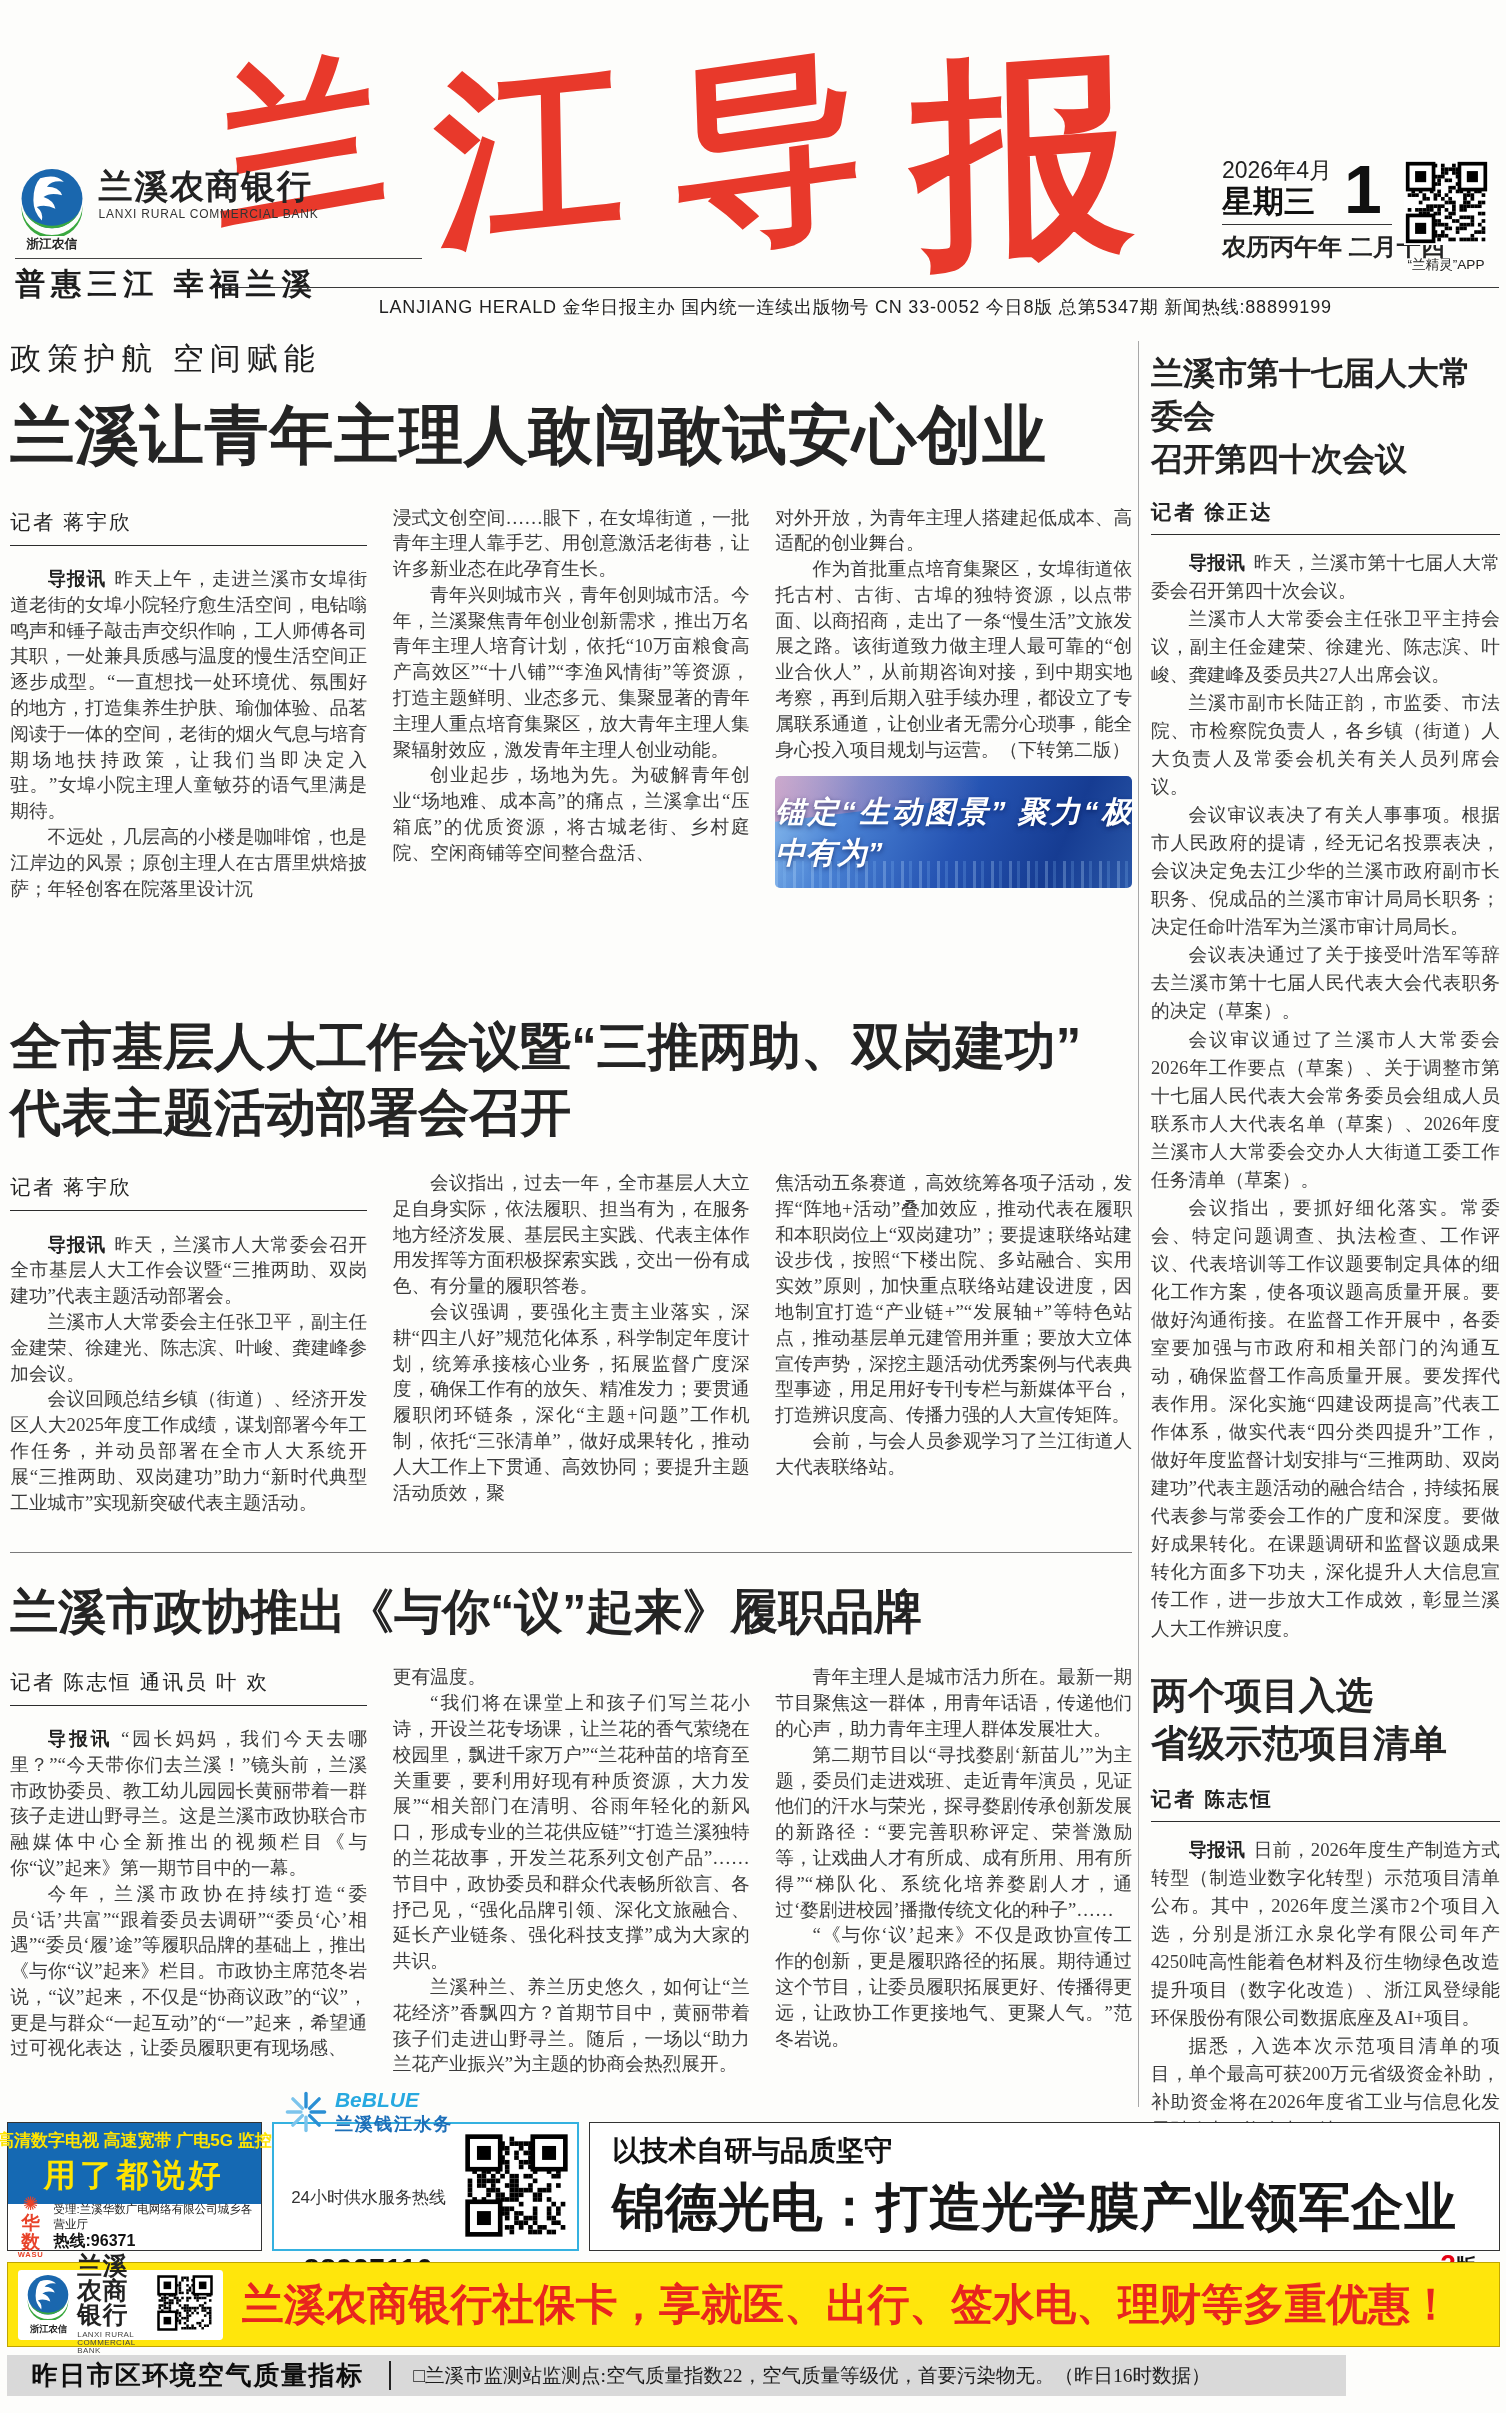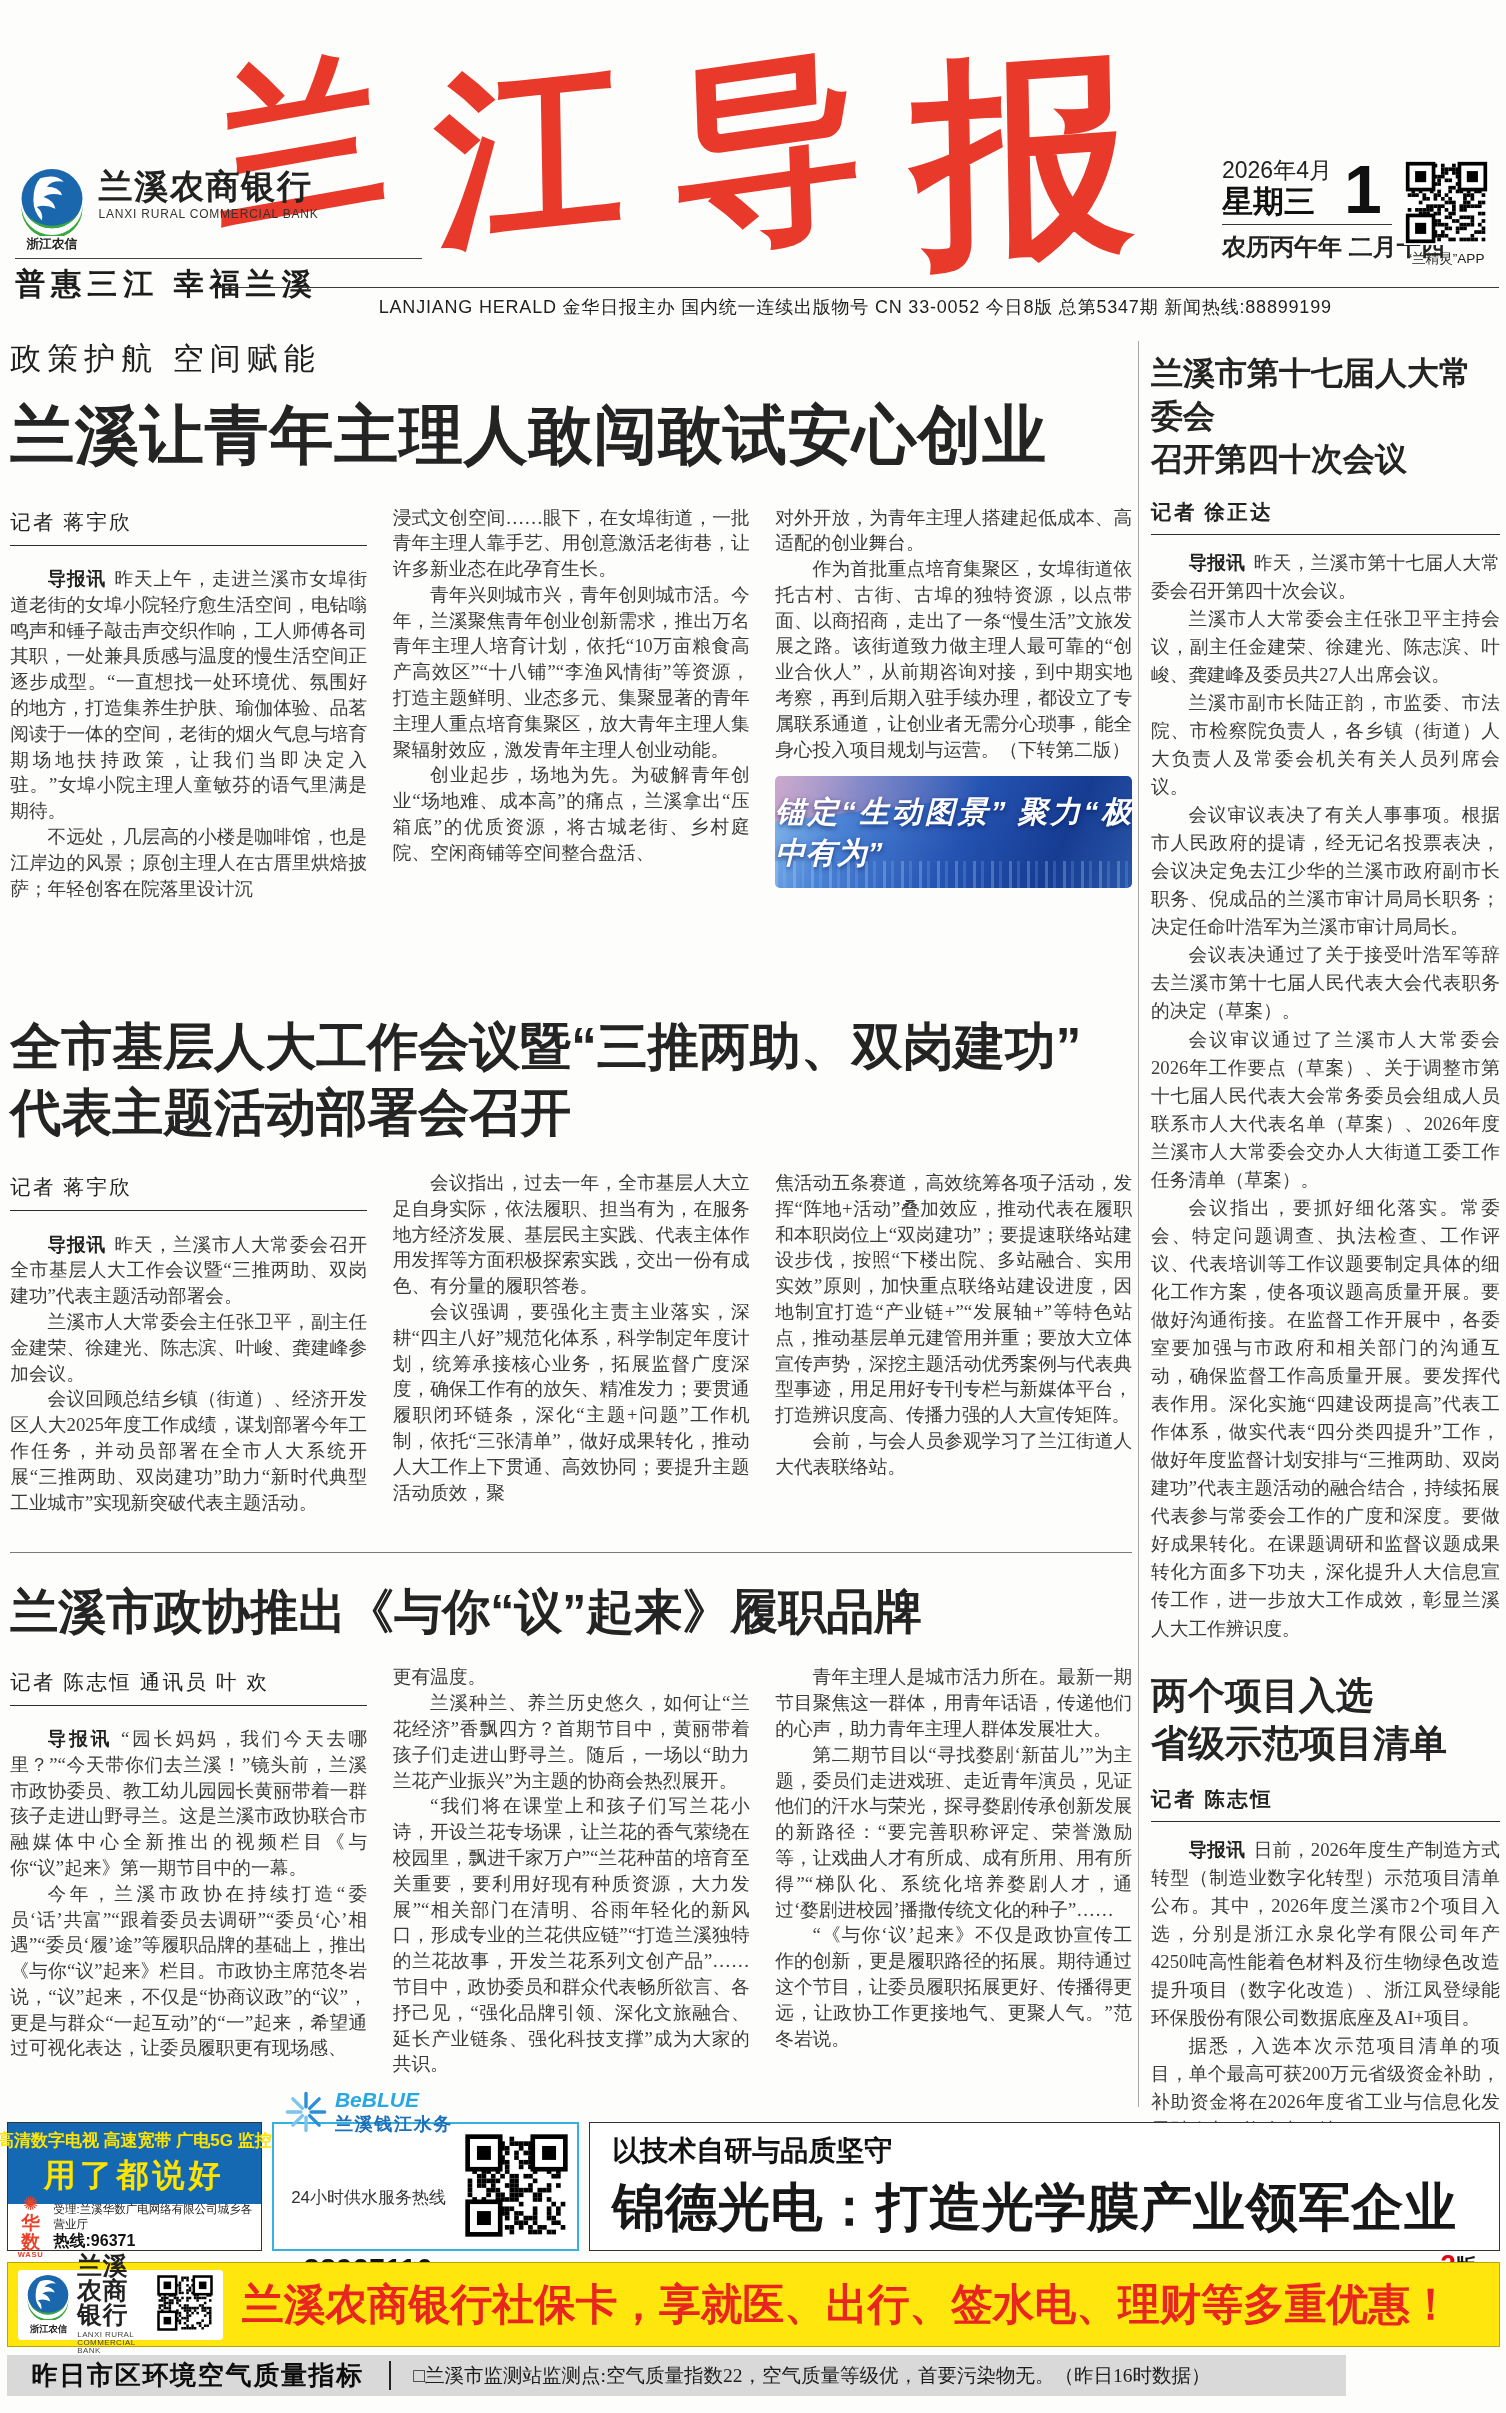--- a/index.html
+++ b/index.html
@@ -27,21 +27,21 @@
   .bank-slogan{font-size:30px;font-weight:bold;letter-spacing:6px;color:#1d1d1d;}
 
   .date-blk{position:absolute;left:1222px;top:155px;width:170px;}
   .date-top{display:flex;align-items:flex-end;gap:12px;border-bottom:1.7px solid #333;padding-bottom:5.1px;}
   .d-ym{font-size:23px;color:#222;}
   .d-wd{font-size:31px;font-weight:900;color:#111;line-height:1.05;}
   .d-day{font-size:68px;font-weight:900;color:#111;line-height:.85;}
   .d-lunar{font-size:24px;font-weight:bold;color:#222;margin-top:6.8px;white-space:nowrap;}
   .qr-app{position:absolute;left:1402px;top:160px;width:88px;text-align:center;}
   .qr{display:block;}
-  .qr-cap{font-size:13.6px;color:#222;margin-top:1px;white-space:nowrap;}
+  .qr-cap{font-size:13.6px;color:#222;margin-top:7px;white-space:nowrap;}
 
   .hdr-rule{position:absolute;left:212px;right:8.5px;top:287px;border-top:1.7px solid #3a3a3a;}
   .info-line{position:absolute;left:212px;right:8.5px;top:295px;text-align:center;font-size:18px;
              color:#1f1f1f;letter-spacing:0.8px;}
 
   
   .vline{position:absolute;left:1138px;top:341px;height:1766px;border-left:0.8px solid #a8a8a8;}
   .main-left{position:absolute;left:10.2px;top:338px;width:1122px;}
   .main-right{position:absolute;left:1151px;top:352px;width:349px;}
 
@@ -462,22 +462,22 @@
     <div>
       <div class="h-a3 sans">兰溪市政协推出《与你“议”起来》履职品牌</div>
       <div class="cols c3">
         <div class="col">
           <div class="byline">记者 陈志恒 通讯员 叶 欢</div>
           <p><b class="lead">导报讯</b><span>“园长妈妈，我们今天去哪里？”“今天带你们去兰溪！”镜头前，兰溪市政协委员、教工幼儿园园长黄丽带着一群孩子走进山野寻兰。这是兰溪市政协联合市融媒体中心全新推出的视频栏目《与你“议”起来》第一期节目中的一幕。</span></p>
           <p><span>今年，兰溪市政协在持续打造“委员‘话’共富”“跟着委员去调研”“委员‘心’相遇”“委员‘履’途”等履职品牌的基础上，推出《与你“议”起来》栏目。市政协主席范冬岩说，“议”起来，不仅是“协商议政”的“议”，更是与群众“一起互动”的“一”起来，希望通过可视化表达，让委员履职更有现场感、</span></p>
         </div>
         <div class="col">
           <p class="ni"><span>更有温度。</span></p>
+          <p><span>“我们将在课堂上和孩子们写兰花小诗，开设兰花专场课，让兰花的香气萦绕在校园里，飘进千家万户”“兰花种苗的培育至关重要，要利用好现有种质资源，大力发展”“相关部门在清明、谷雨年轻化的新风口，形成专业的兰花供应链”“打造兰溪独特的兰花故事，开发兰花系列文创产品”……节目中，政协委员和群众代表畅所欲言、各抒己见，“强化品牌引领、深化文旅融合、延长产业链条、强化科技支撑”成为大家的共识。</span></p>
           <p><span>兰溪种兰、养兰历史悠久，如何让“兰花经济”香飘四方？首期节目中，黄丽带着孩子们走进山野寻兰。随后，一场以“助力兰花产业振兴”为主题的协商会热烈展开。</span></p>
-          <p><span>“我们将在课堂上和孩子们写兰花小诗，开设兰花专场课，让兰花的香气萦绕在校园里，飘进千家万户”“兰花种苗的培育至关重要，要利用好现有种质资源，大力发展”“相关部门在清明、谷雨年轻化的新风口，形成专业的兰花供应链”“打造兰溪独特的兰花故事，开发兰花系列文创产品”……节目中，政协委员和群众代表畅所欲言、各抒己见，“强化品牌引领、深化文旅融合、延长产业链条、强化科技支撑”成为大家的共识。</span></p>
         </div>
         <div class="col">
           <p><span>青年主理人是城市活力所在。最新一期节目聚焦这一群体，用青年话语，传递他们的心声，助力青年主理人群体发展壮大。</span></p>
           <p><span>第二期节目以“寻找婺剧‘新苗儿’”为主题，委员们走进戏班、走近青年演员，见证他们的汗水与荣光，探寻婺剧传承创新发展的新路径：“要完善职称评定、荣誉激励等，让戏曲人才有所成、成有所用、用有所得”“梯队化、系统化培养婺剧人才，通过‘婺剧进校园’播撒传统文化的种子”……</span></p>
           <p><span>“《与你‘议’起来》不仅是政协宣传工作的创新，更是履职路径的拓展。期待通过这个节目，让委员履职拓展更好、传播得更远，让政协工作更接地气、更聚人气。”范冬岩说。</span></p>
         </div>
       </div>
     </div>
   </div>
 

